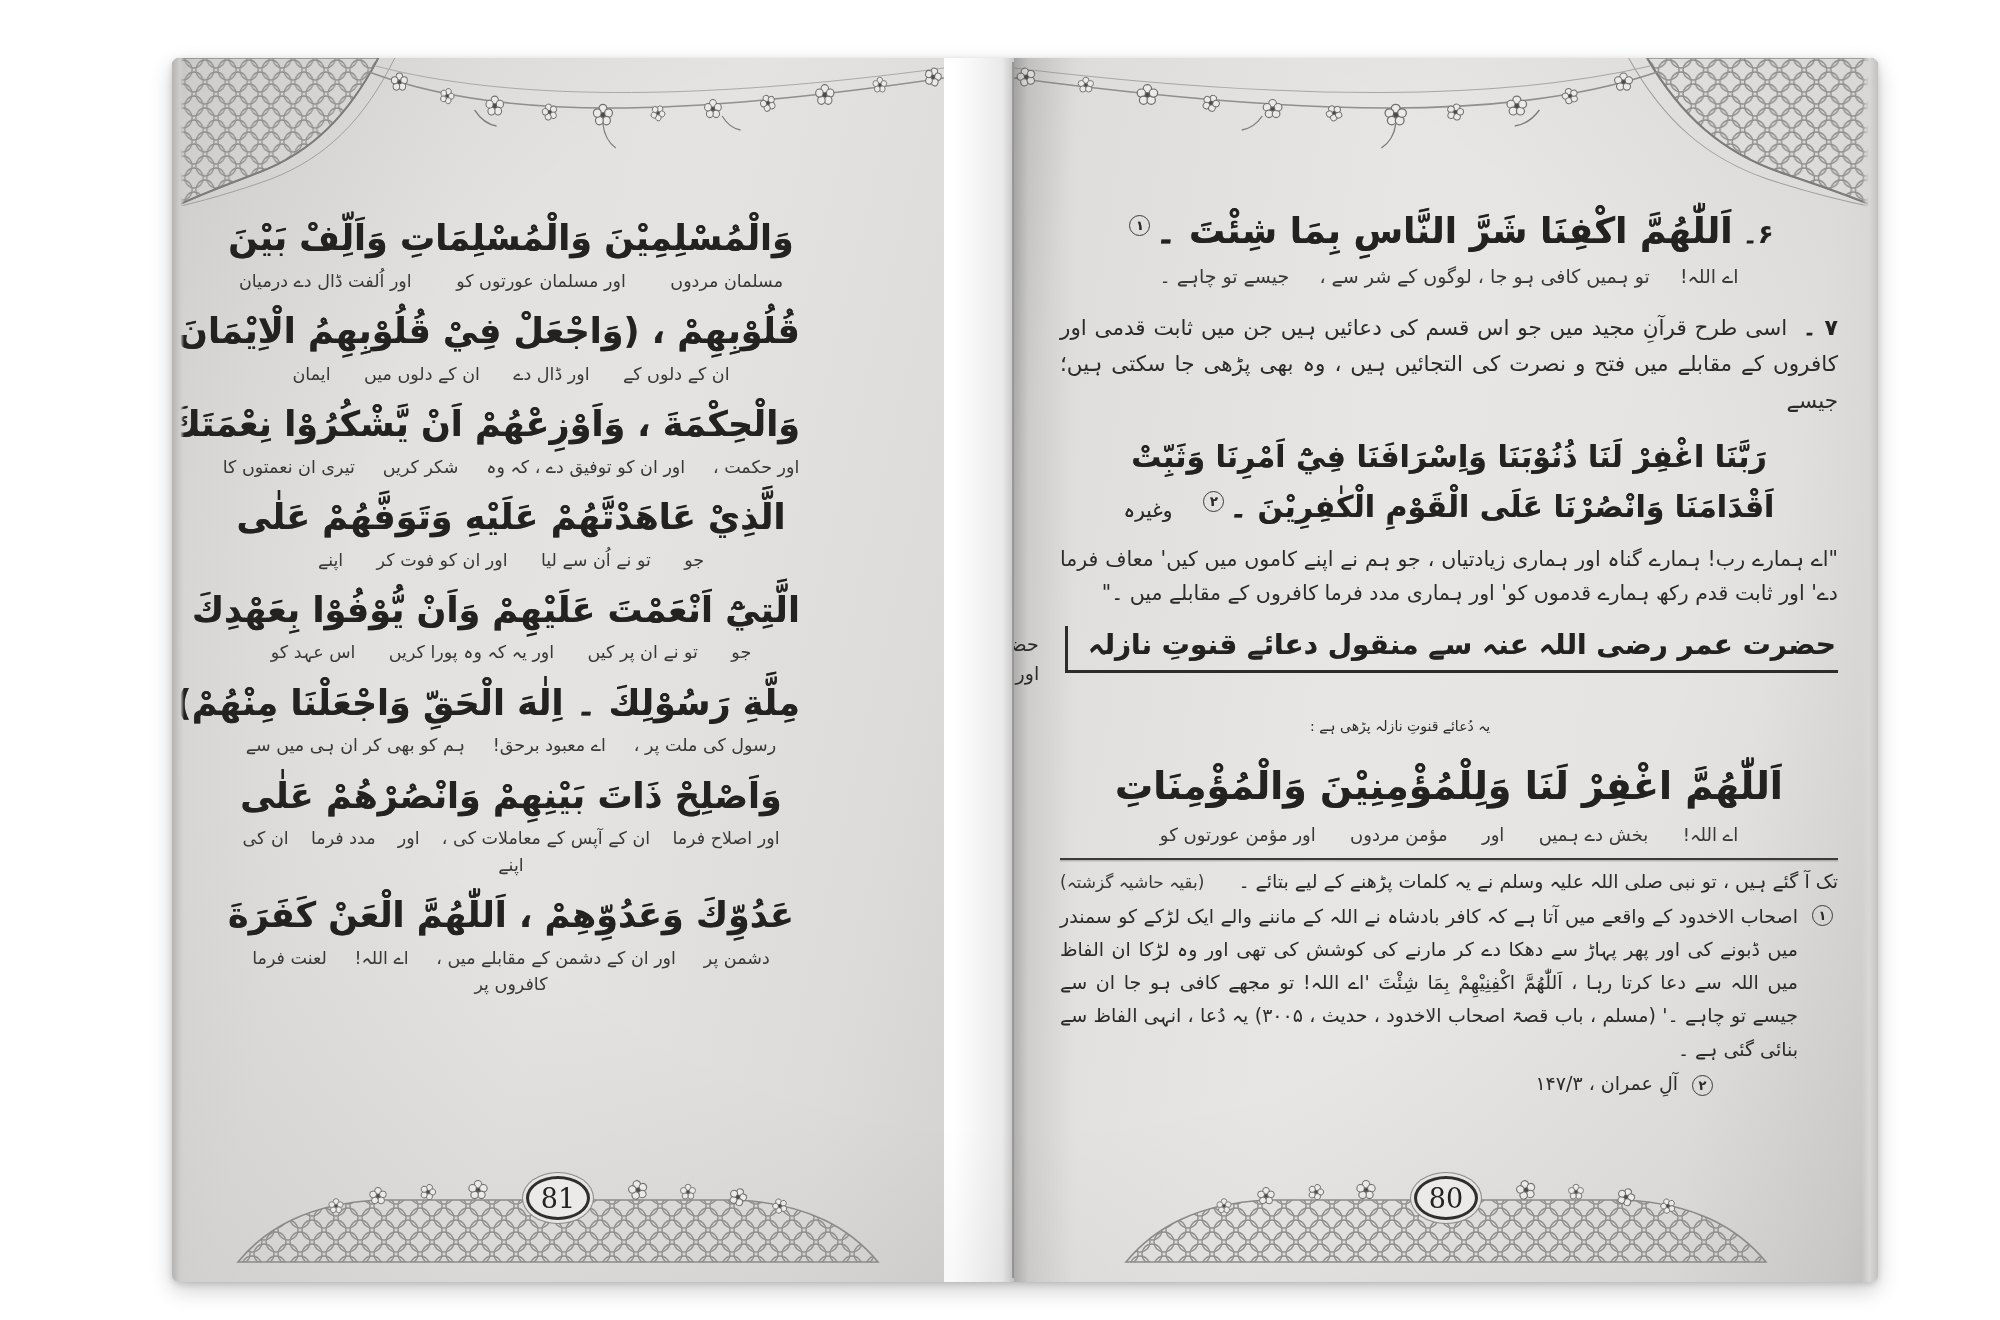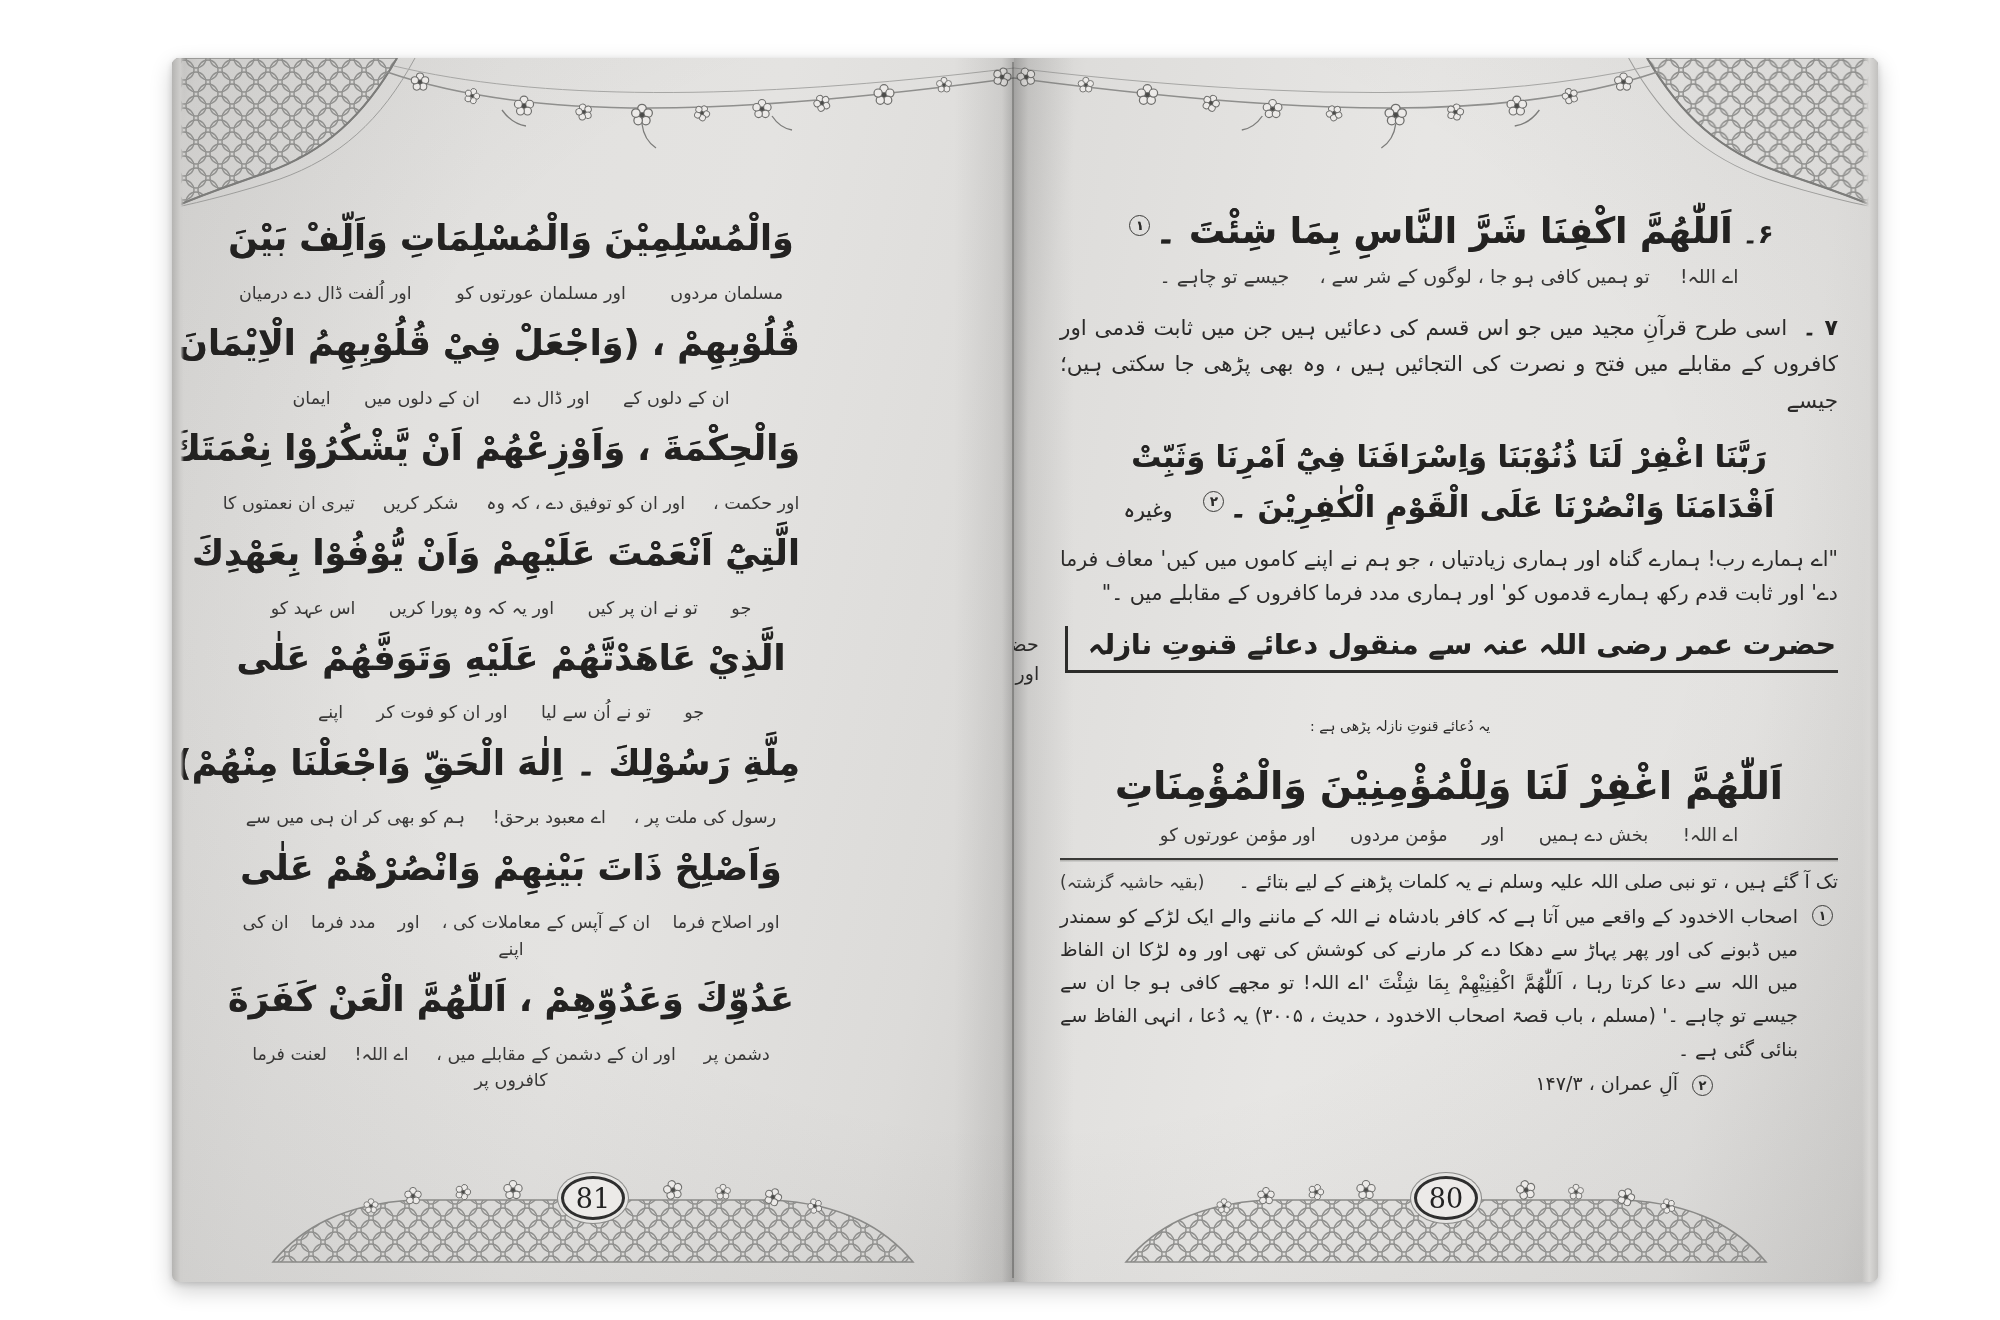--- a/index.html
+++ b/index.html
@@ -5,21 +5,21 @@
   html,body{margin:0;padding:0;background:#ffffff;}
   *{box-sizing:border-box;font-family:"DejaVu Sans",sans-serif;}
   .canvas{position:relative;width:2000px;height:1320px;background:#ffffff;overflow:hidden;}
 
   
   .book{position:absolute;left:172px;top:58px;width:1706px;height:1224px;
         border-radius:7px;box-shadow:0 8px 22px rgba(0,0,0,.20), 0 2px 6px rgba(0,0,0,.15);}
   .book::after{content:'';position:absolute;inset:0;border-radius:7px;pointer-events:none;
         background:radial-gradient(ellipse at 50% 42%,transparent 55%,rgba(40,40,40,.09) 100%);}
   .page{position:absolute;top:0;height:100%;overflow:hidden;}
-  .page-left{left:0;width:842px;border-radius:7px 0 0 7px;
+  .page-left{left:0;width:772px;border-radius:7px 0 0 7px;
         background:linear-gradient(103deg,#c8c7c5 0%,#d9d8d6 2.5%,#e2e1df 30%,#e4e3e1 55%,#dcdbd9 85%,#d3d2d0 100%);}
   .page-right{left:842px;width:864px;border-radius:0 7px 7px 0;
         background:linear-gradient(99deg,#cfcecc 0%,#dedddb 7%,#e7e6e4 40%,#e4e3e1 80%,#d7d6d4 96%,#cfcecc 100%);}
   .gutter{position:absolute;left:782px;top:0;width:120px;height:100%;pointer-events:none;z-index:5;
         background:linear-gradient(90deg,rgba(0,0,0,0) 0%,rgba(50,50,50,.10) 40%,rgba(35,35,35,.26) 50%,rgba(50,50,50,.10) 62%,rgba(0,0,0,0) 100%);}
   .gutter-line{position:absolute;left:840px;top:4px;bottom:4px;width:2px;background:rgba(70,70,68,.38);z-index:6;}
   .edge-left{position:absolute;left:0;top:0;bottom:0;width:12px;border-radius:7px 0 0 7px;z-index:4;
         background:linear-gradient(90deg,#b5b4b2,#cfcecc 70%,rgba(207,206,204,0));}
   .edge-right{position:absolute;right:0;top:0;bottom:0;width:16px;border-radius:0 7px 7px 0;z-index:4;
         background:linear-gradient(270deg,#c2c1bf,#d9d8d6 55%,rgba(217,216,214,0));}
@@ -39,21 +39,21 @@
   
   .rtl{direction:rtl;}
   .ink{color:#252423;}
   .pre{white-space:pre-wrap;}
 
   
   .lp-text{position:absolute;left:50px;top:152px;width:578px;z-index:3;}
   .pair{margin-bottom:9px;text-align:center;}
   .ar-l{font-size:35px;font-weight:700;line-height:1.62;white-space:nowrap;color:#232221;
         text-shadow:0 0 .6px rgba(0,0,0,.55);}
-  .u{font-size:17.5px;line-height:1.5;color:#39_383 7;color:#393837;margin-top:13px;}
+  .u{font-size:17.5px;line-height:1.5;color:#39_383 7;color:#393837;margin-top:1px;}
 
   
   .rp-text{position:absolute;left:46px;top:146px;width:778px;z-index:3;}
   .row6{display:flex;align-items:baseline;justify-content:center;gap:10px;}
   .itemnum{font-size:26px;font-weight:700;color:#232221;}
   .ar6{font-size:36px;font-weight:700;line-height:1.5;white-space:nowrap;color:#232221;
         text-shadow:0 0 .5px rgba(0,0,0,.5);}
   .fnmark{display:inline-block;width:21px;height:21px;border:1.6px solid #3c3c3a;border-radius:50%;
         font-size:13px;line-height:19px;text-align:center;font-weight:700;color:#2c2c2a;
         vertical-align:super;margin:0 5px;}
@@ -145,26 +145,26 @@
           </div>
         <div class="pair">
             <div class="ar-l ink">قُلُوْبِهِمْ ، (وَاجْعَلْ فِيْ قُلُوْبِهِمُ الْاِيْمَانَ</div>
             <div class="u pre">ان کے دلوں کے      اور ڈال دے      ان کے دلوں میں      ایمان</div>
           </div>
         <div class="pair">
             <div class="ar-l ink">وَالْحِكْمَةَ ، وَاَوْزِعْهُمْ اَنْ يَّشْكُرُوْا نِعْمَتَكَ</div>
             <div class="u pre">اور حکمت ،     اور ان کو توفیق دے ، کہ وہ     شکر کریں     تیری ان نعمتوں کا</div>
           </div>
         <div class="pair">
+            <div class="ar-l ink">الَّذِيْ عَاهَدْتَّهُمْ عَلَيْهِ وَتَوَفَّهُمْ عَلٰى</div>
+            <div class="u pre">جو      تو نے اُن سے لیا      اور ان کو فوت کر      اپنے</div>
+          </div>
+        <div class="pair">
             <div class="ar-l ink">الَّتِيْٓ اَنْعَمْتَ عَلَيْهِمْ وَاَنْ يُّوْفُوْا بِعَهْدِكَ</div>
             <div class="u pre">جو      تو نے ان پر کیں      اور یہ کہ وہ پورا کریں      اس عہد کو</div>
-          </div>
-        <div class="pair">
-            <div class="ar-l ink">الَّذِيْ عَاهَدْتَّهُمْ عَلَيْهِ وَتَوَفَّهُمْ عَلٰى</div>
-            <div class="u pre">جو      تو نے اُن سے لیا      اور ان کو فوت کر      اپنے</div>
           </div>
         <div class="pair">
             <div class="ar-l ink">مِلَّةِ رَسُوْلِكَ ۔ اِلٰهَ الْحَقِّ وَاجْعَلْنَا مِنْهُمْ)</div>
             <div class="u pre">رسول کی ملت پر ،     اے معبود برحق!     ہم کو بھی کر ان ہی میں سے</div>
           </div>
         <div class="pair">
             <div class="ar-l ink">وَاَصْلِحْ ذَاتَ بَيْنِهِمْ وَانْصُرْهُمْ عَلٰى</div>
             <div class="u pre">اور اصلاح فرما    ان کے آپس کے معاملات کی ،    اور    مدد فرما    ان کی    اپنے</div>
           </div>
         <div class="pair">

